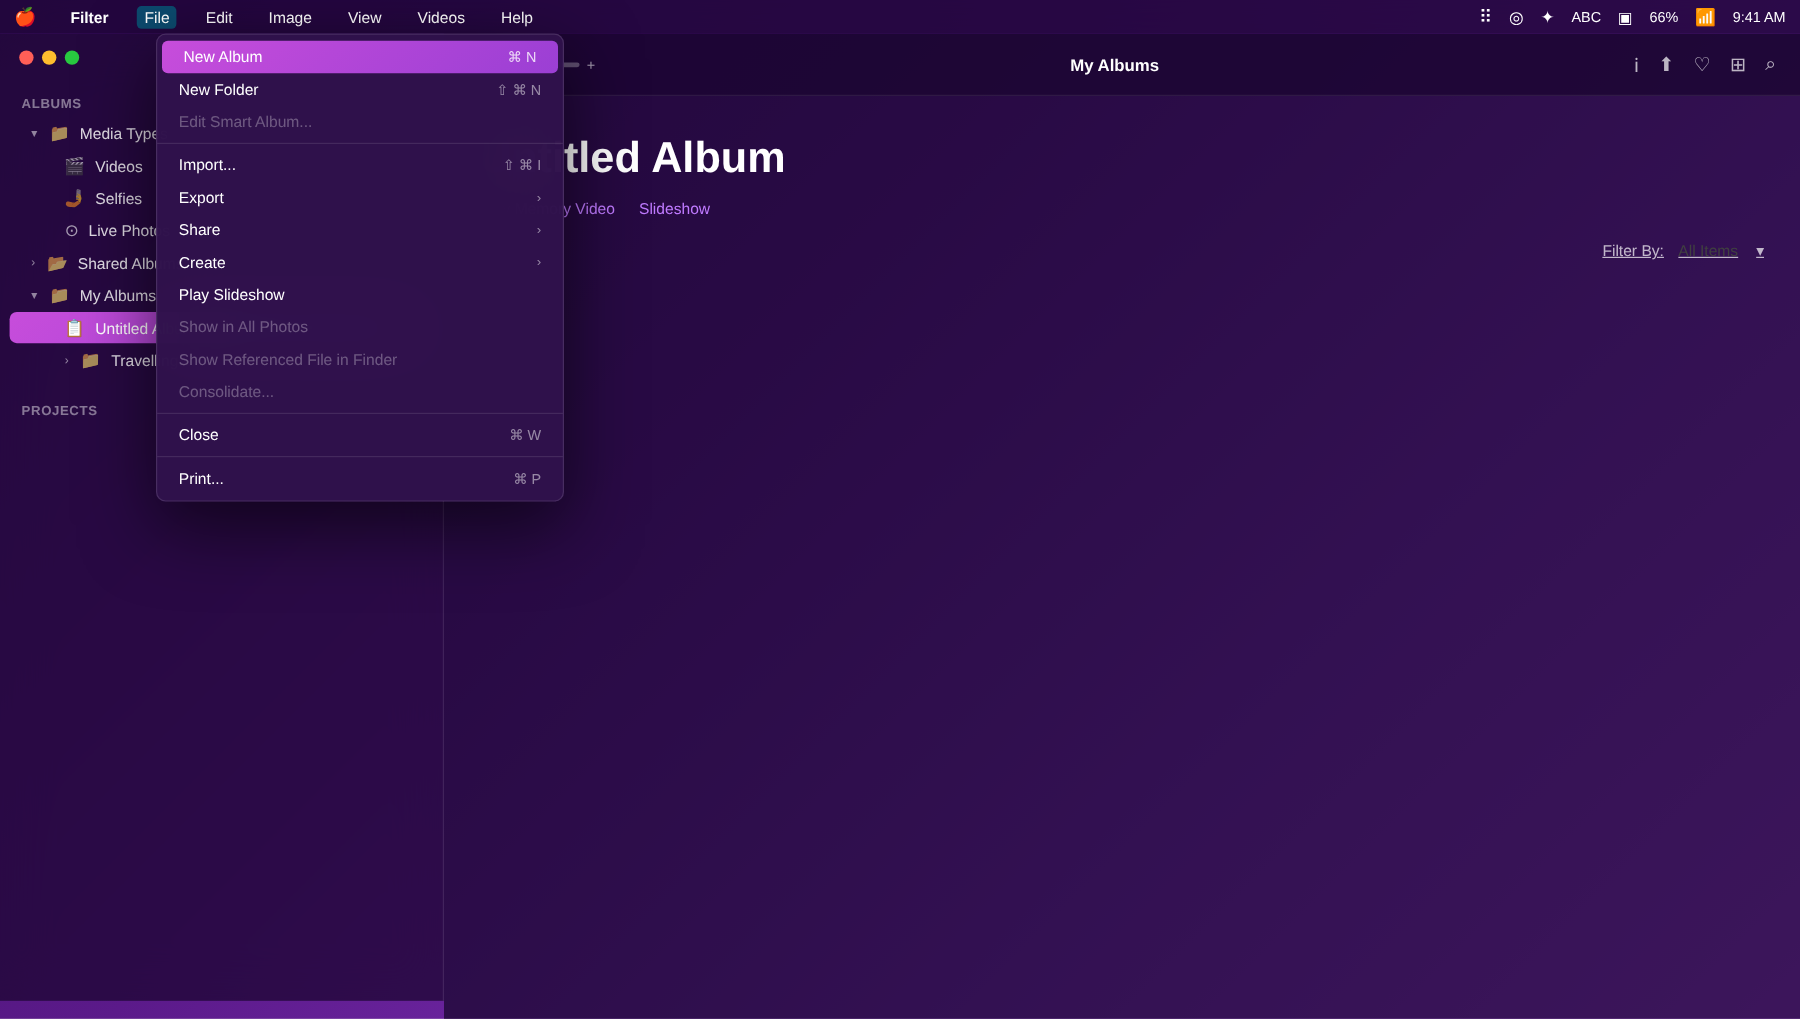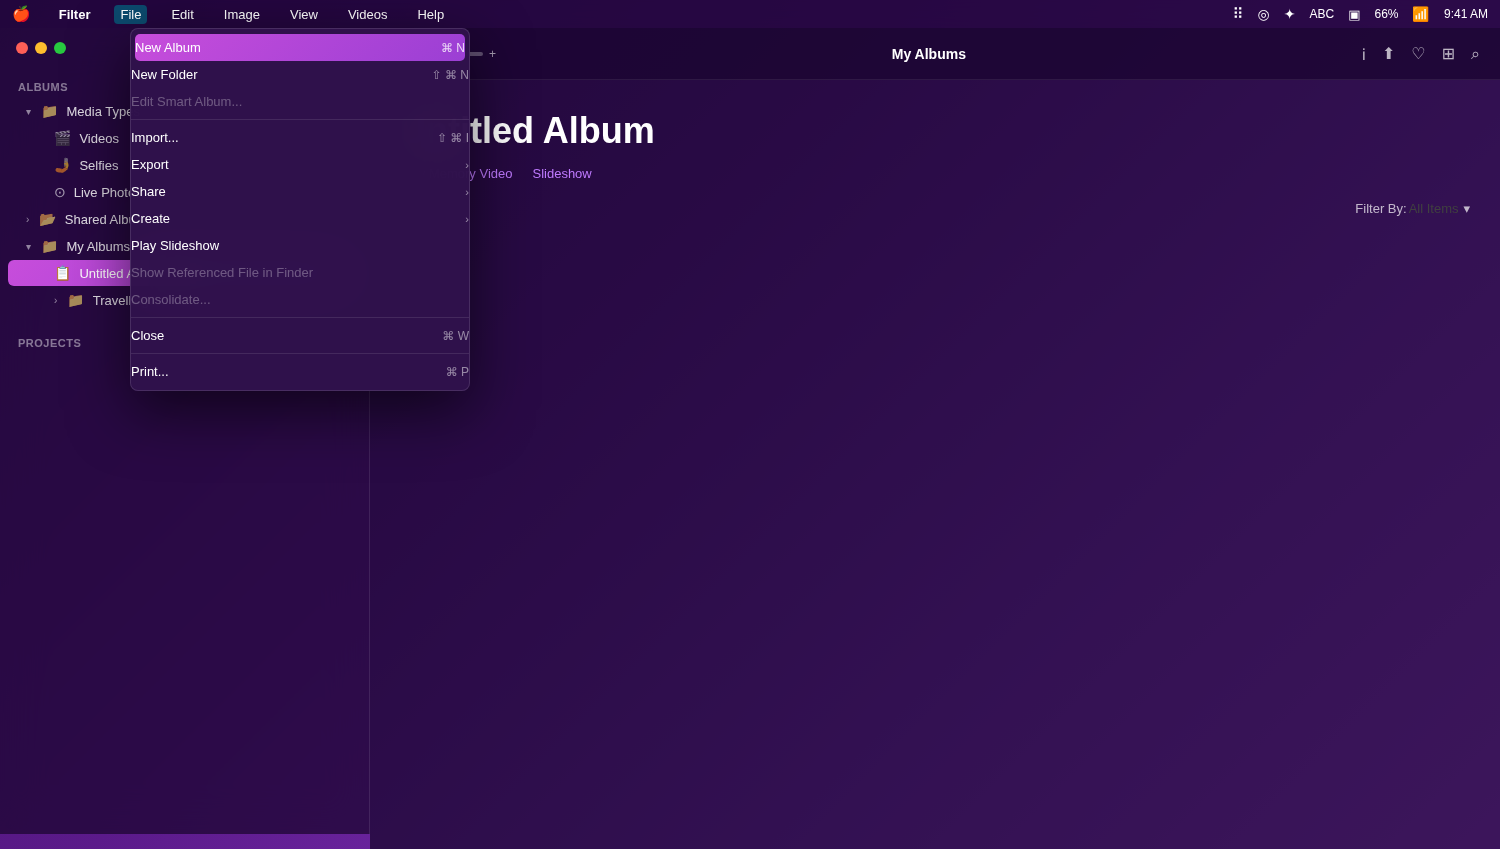--- a/index.html
+++ b/index.html
@@ -136,22 +136,23 @@
       cursor: pointer;
     }
     .filter-bar {
       display: flex;
       justify-content: flex-end;
       padding: 0 30px;
       color: rgba(255,255,255,0.7);
       font-size: 13px;
     }
     .filter-btn {
-      display: flex; gap: 2px;
-      cursor: pointer;
+      display: flex; gap: 12px;
+      cursor: pointer;
+      text-decoration: underline;
     }
 
     
     .sidebar-section-label {
       padding: 8px 18px 4px 18px;
       font-size: 11px;
       font-weight: 600;
       color: rgba(255,255,255,0.45);
       text-transform: uppercase;
       letter-spacing: 0.5px;
@@ -195,21 +196,21 @@
       border-radius: 8px;
       box-shadow: 0 20px 60px rgba(0,0,0,0.6);
       z-index: 2000;
       padding: 5px 0;
       color: #fff;
       font-size: 13px;
     }
     .menu-item {
       display: flex;
       align-items: center;
-      padding: 6px 0;
+      padding: 6px 18px;
       cursor: pointer;
       justify-content: space-between;
     }
     .menu-item.highlighted {
       background: linear-gradient(135deg, #c74ddb, #9b3fd4);
       border-radius: 5px;
       margin: 0 4px;
     }
     .menu-item.disabled {
       color: rgba(255,255,255,0.3);
@@ -413,20 +414,23 @@
 
   <div class="menu-item">
     <span class="menu-item-left">Create</span>
     <span class="arrow">›</span>
   </div>
 
   <div class="menu-item">
     <span class="menu-item-left">Play Slideshow</span>
   </div>
 
+  <div class="menu-item disabled">
+    <span class="menu-item-left">Show in All Photos</span>
+  </div>
 
   <div class="menu-item disabled">
     <span class="menu-item-left">Show Referenced File in Finder</span>
   </div>
 
   <div class="menu-item disabled">
     <span class="menu-item-left">Consolidate...</span>
   </div>
 
   <div class="menu-separator"></div>

